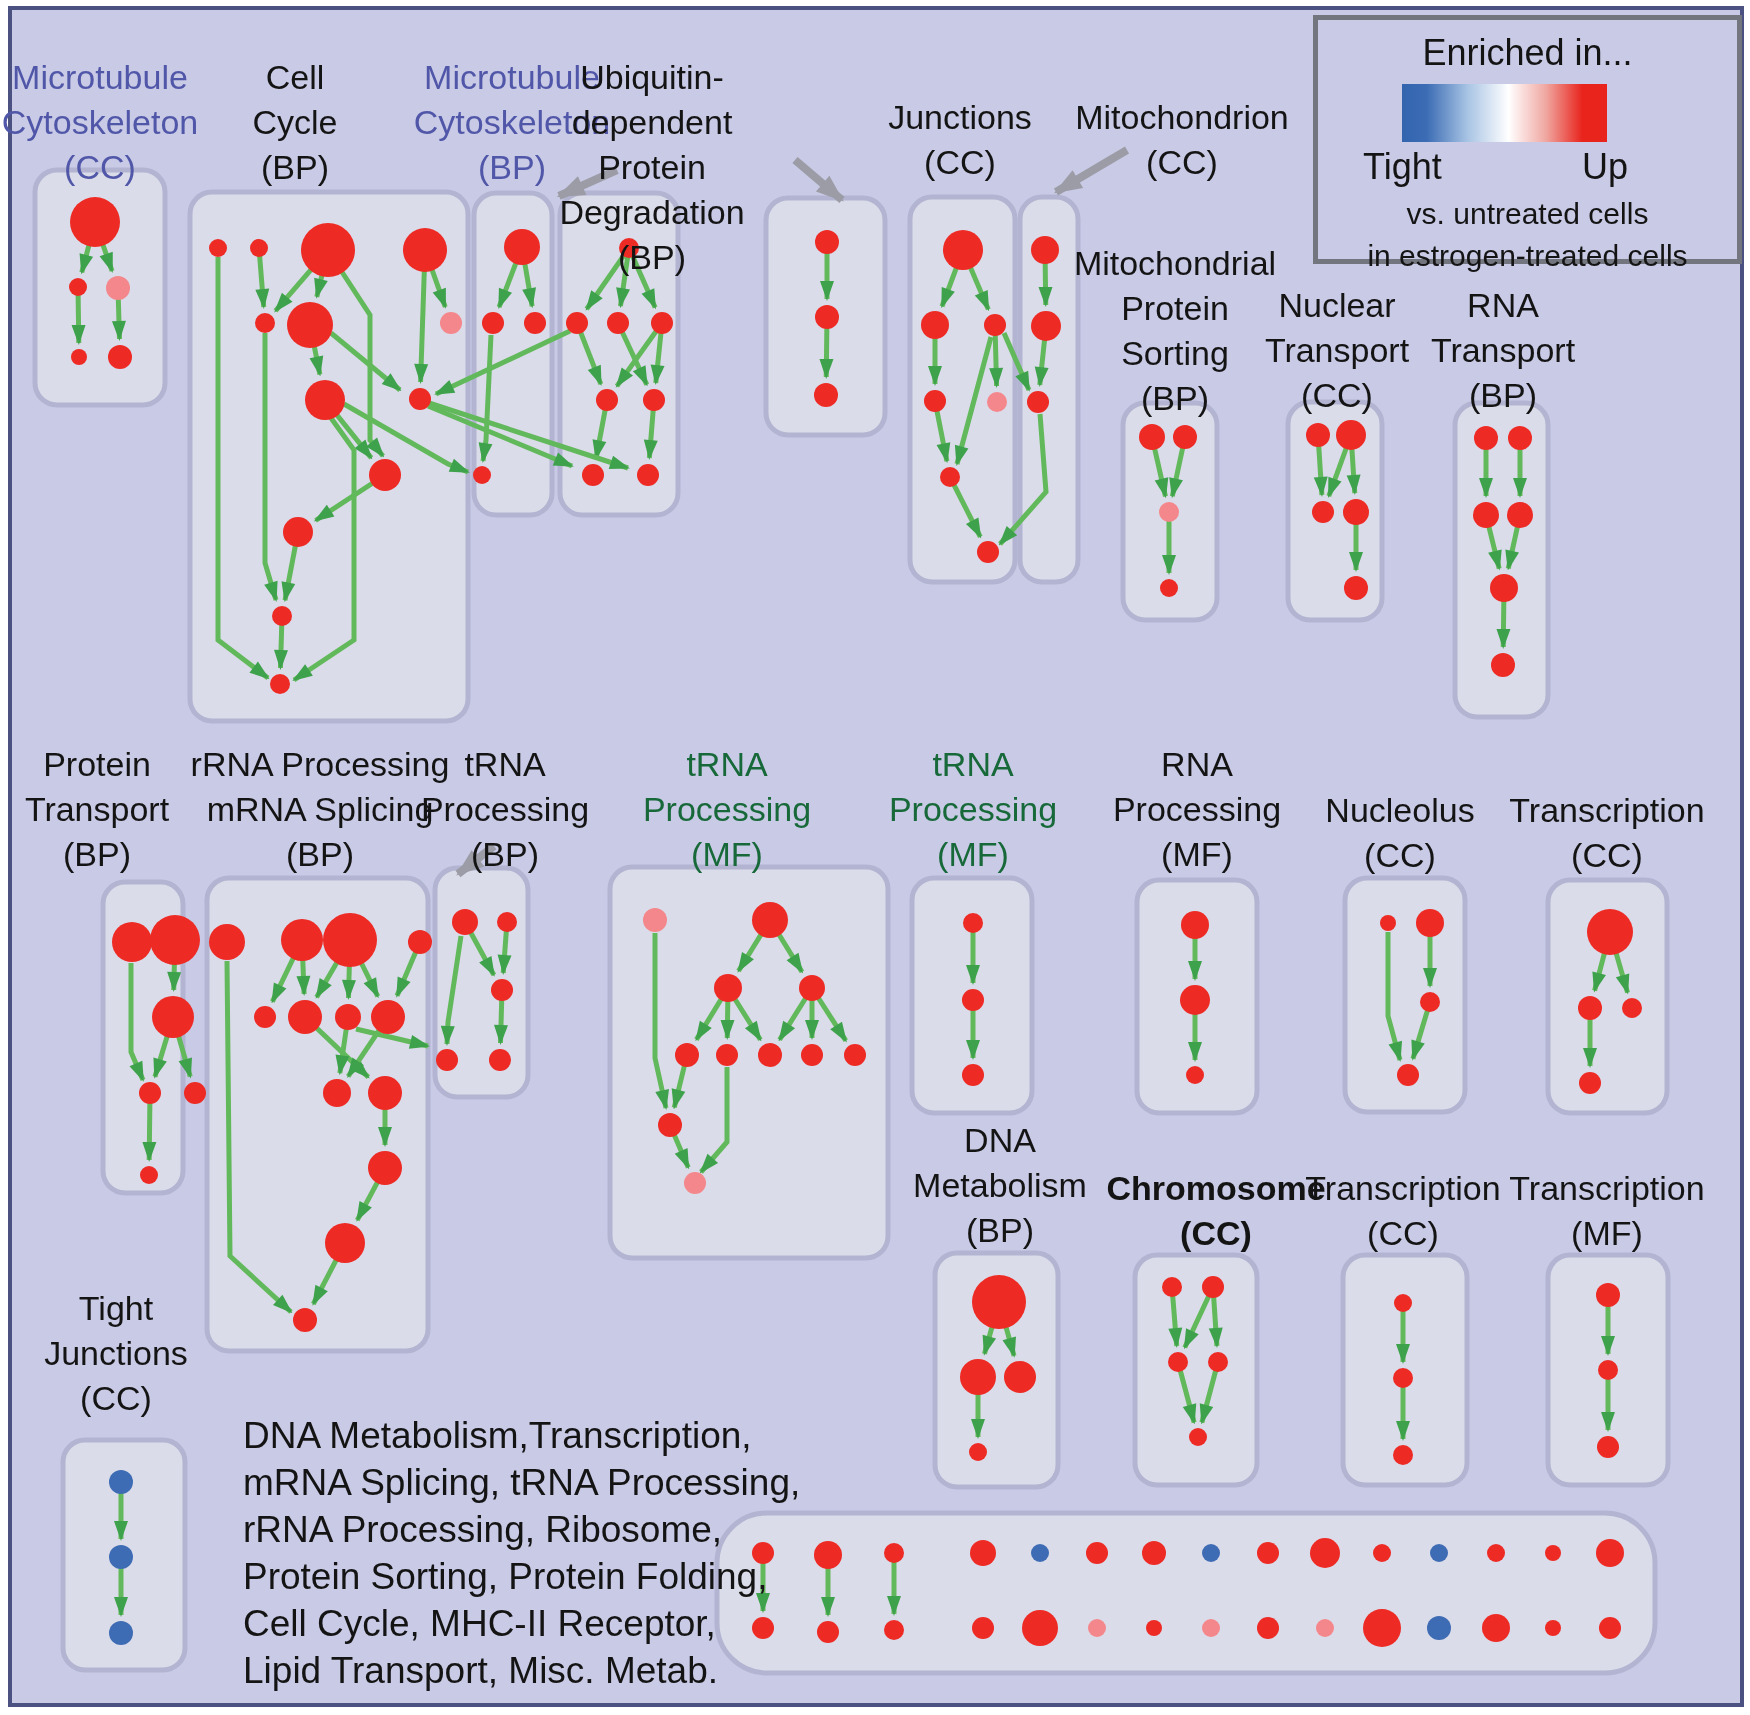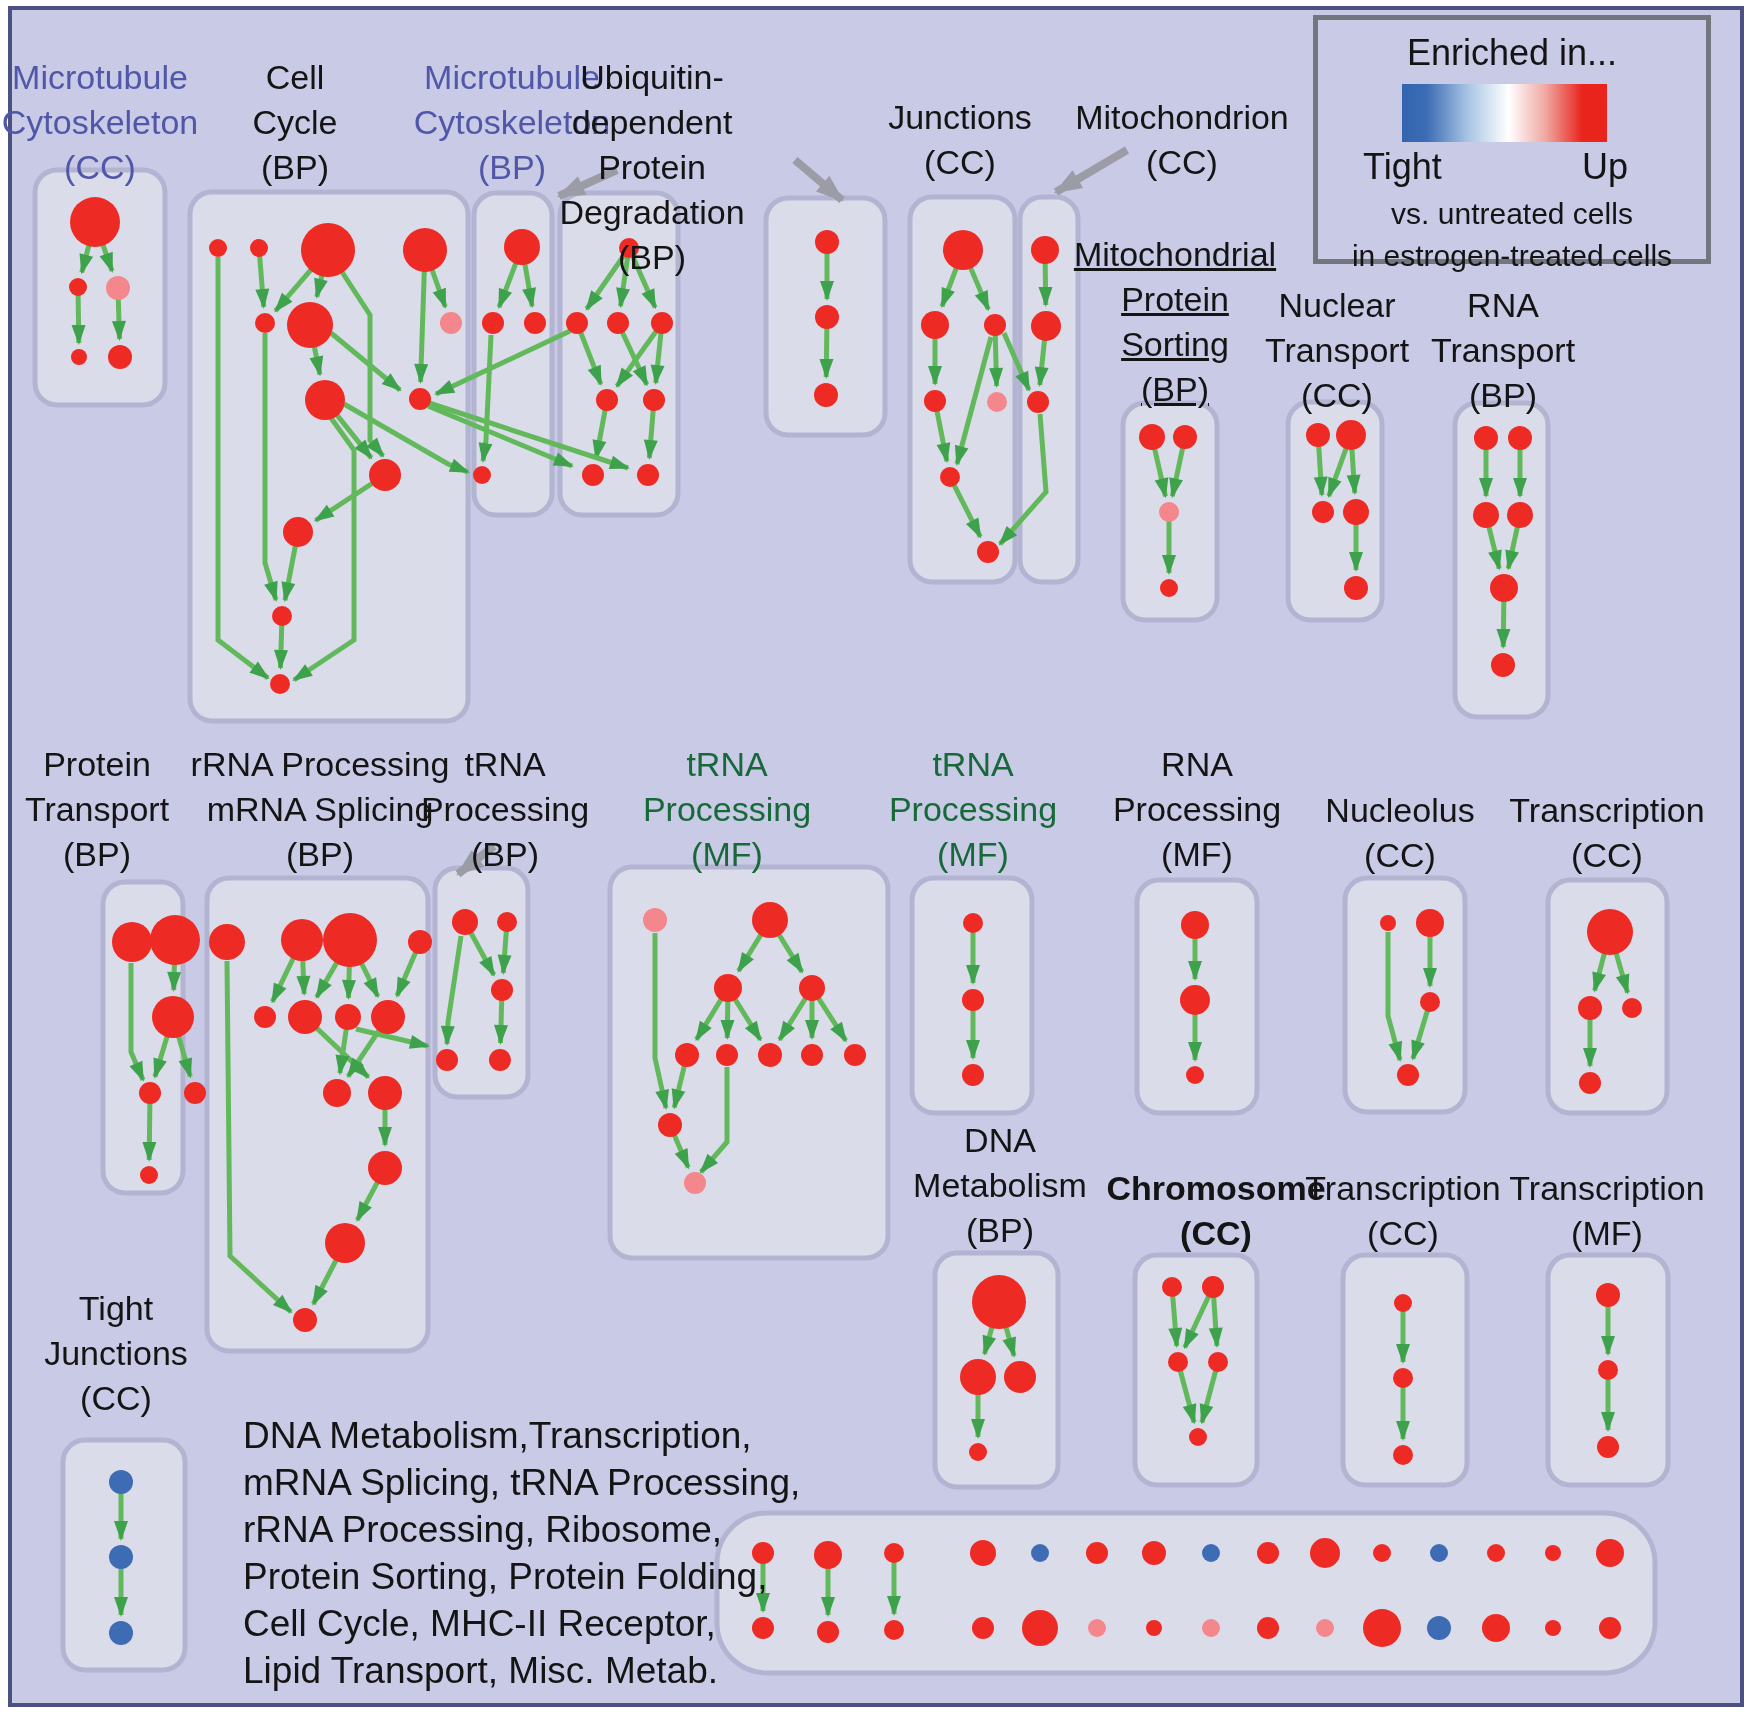--- a/index.html
+++ b/index.html
@@ -340,21 +340,21 @@
         <circle cx="1610" cy="1628" r="11" fill="#ee2a24"></circle>
       </g>
     <g id="gGray">
         <line x1="617" y1="170" x2="559" y2="196" stroke="#9b9ca6" stroke-width="8" marker-end="url(#mGray)"></line>
         <line x1="795" y1="160" x2="842" y2="200" stroke="#9b9ca6" stroke-width="8" marker-end="url(#mGray)"></line>
         <line x1="1127" y1="150" x2="1056" y2="192" stroke="#9b9ca6" stroke-width="8" marker-end="url(#mGray)"></line>
         <line x1="494" y1="846" x2="458" y2="874" stroke="#9b9ca6" stroke-width="8" marker-end="url(#mGray)"></line>
       </g>
   </svg>
 
-  <div class="legend" id="legendBox" style="left: 1313px; top: 15px; width: 398px; height: 249px;">
+  <div class="legend" id="legendBox" style="left: 1313px; top: 15px; width: 429px; height: 249px;">
     <div class="legend-title">Enriched in...</div>
     <div class="grad-bar"></div>
     <div class="updown">
       <span class="down-lab">Tight</span>
       <span class="up-lab">Up</span>
     </div>
     <div class="legend-sub">vs. untreated cells</div>
     <div class="legend-sub">in estrogen-treated cells</div>
   </div>
 
@@ -370,21 +370,21 @@
 (BP)</div>
       <div class="lbl c-black" style="left: 652px; top: 55px;">Ubiquitin-
 dependent
 Protein
 Degradation
 (BP)</div>
       <div class="lbl c-black" style="left: 960px; top: 95px;">Junctions
 (CC)</div>
       <div class="lbl c-black" style="left: 1182px; top: 95px;">Mitochondrion
 (CC)</div>
-      <div class="lbl c-black" style="left: 1175px; top: 232px; text-decoration: underline;">Mitochondrial
+      <div class="lbl c-black" style="left: 1175px; top: 241px;">Mitochondrial
 Protein
 Sorting
 (BP)</div>
       <div class="lbl c-black" style="left: 1337px; top: 283px;">Nuclear
 Transport
 (CC)</div>
       <div class="lbl c-black" style="left: 1503px; top: 283px;">RNA
 Transport
 (BP)</div>
       <div class="lbl c-black" style="left: 97px; top: 742px;">Protein

